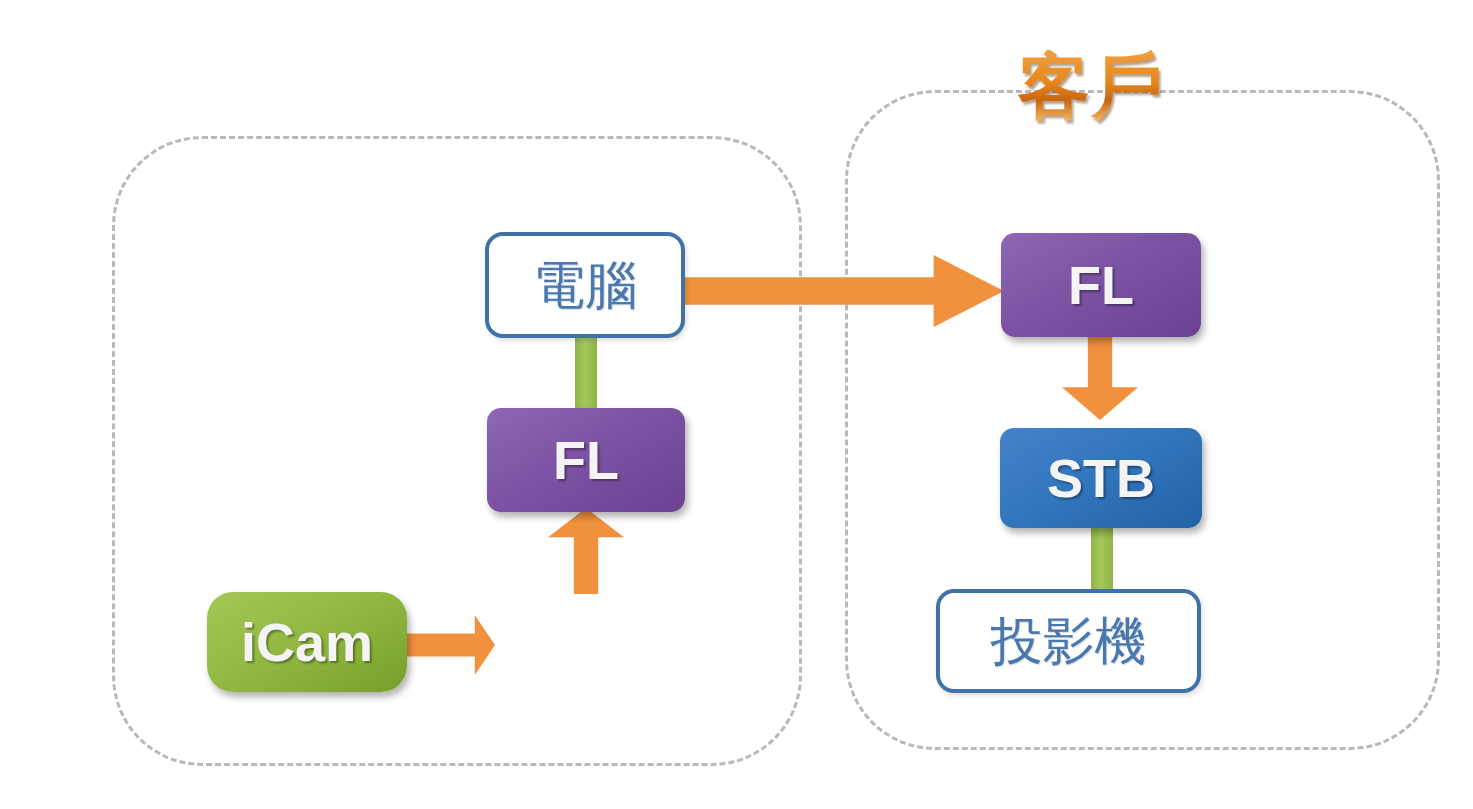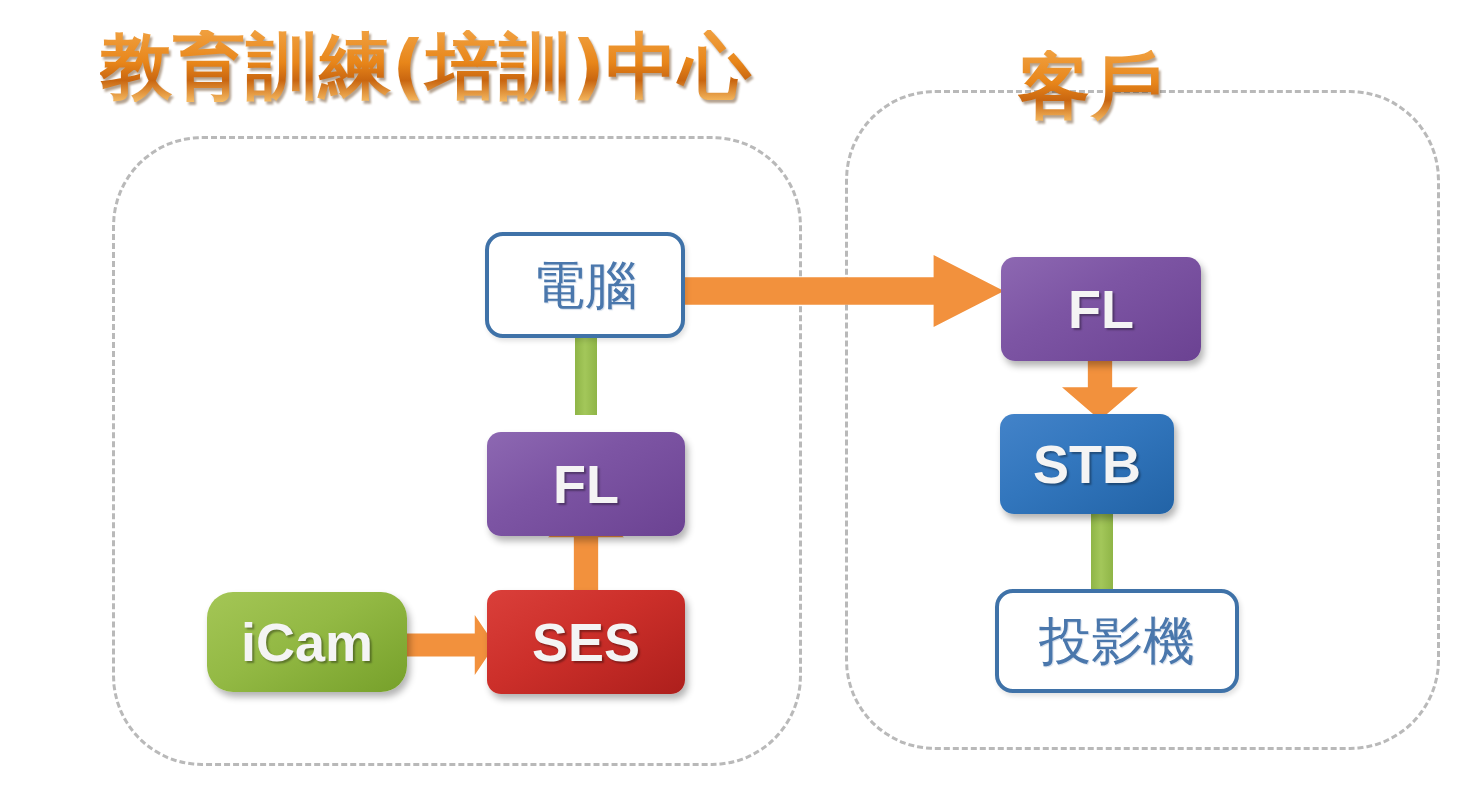--- a/index.html
+++ b/index.html
@@ -71,21 +71,21 @@
   .node.solid {
     box-shadow: 3px 5px 7px rgba(0,0,0,0.30);
   }
   .node.solid .label {
     color: #f4f4f4;
     font-size: 54px;
     text-shadow: 2px 2px 2px rgba(0,0,0,0.35);
     font-family: "Liberation Sans", "DejaVu Sans", sans-serif;
   }
 
-  .fill-purple { background: linear-gradient(150deg, #8d68b2 0%, #7d55a4 40%, #6b4292 100%); margin-top: 24px; }
+  .fill-purple { background: linear-gradient(150deg, #8d68b2 0%, #7d55a4 40%, #6b4292 100%); }
   .fill-red    { background: linear-gradient(150deg, #da3f3a 0%, #cc2f2a 45%, #ad1f1c 100%); }
   .fill-green  { background: linear-gradient(150deg, #a4c656 0%, #93b944 45%, #76a02a 100%); }
   .fill-blue   { background: linear-gradient(150deg, #4383c9 0%, #3276bd 45%, #2263a6 100%); }
 
   
   .node.outline {
     background: #ffffff;
     border: 4px solid #3f72a8;
     border-radius: 18px;
     box-shadow: 2px 3px 5px rgba(0,0,0,0.12);
@@ -97,22 +97,22 @@
     font-family: "DejaVu Sans", "Liberation Sans", sans-serif;
     text-shadow: 1px 1px 1px rgba(120,150,190,0.35);
   }
 
   
   #node-computer  { left: 485px;  top: 232px; width: 200px; height: 106px; }
   #node-fl-left   { left: 487px;  top: 408px; width: 198px; height: 104px; }
   #node-ses       { left: 487px;  top: 590px; width: 198px; height: 104px; }
   #node-icam      { left: 207px;  top: 592px; width: 200px; height: 100px; border-radius: 26px; }
   #node-fl-right  { left: 1001px; top: 233px; width: 200px; height: 104px; }
-  #node-stb       { left: 1000px; top: 414px; width: 174px; height: 100px; }
-  #node-projector { left: 995px;  top: 589px; width: 244px; height: 104px; }
+  #node-stb       { left: 1000px; top: 428px; width: 202px; height: 100px; }
+  #node-projector { left: 936px;  top: 589px; width: 265px; height: 104px; }
 
   
   .conn-green {
     position: absolute;
     background: linear-gradient(90deg, #8fb547 0%, #a3c75a 45%, #8fb547 100%);
     z-index: 2;
   }
   #conn-computer-fl { left: 575px;  top: 333px; width: 22px; height: 82px; }
   #conn-stb-proj    { left: 1091px; top: 508px; width: 22px; height: 86px; }
 
@@ -139,42 +139,38 @@
 </style>
 </head>
 <body>
 
 <div id="canvas">
 
   <div class="zone" id="zone-training"></div>
 
   <div class="zone" id="zone-customer"></div>
 
-  <div class="zone-title" id="title-training">教育訓練(培訓)中心</div>
   <div class="zone-title" id="title-customer">客戶</div>
 
   <div class="conn-green" id="conn-computer-fl"></div>
   <div class="conn-green" id="conn-stb-proj"></div>
 
   <div class="arrow right" id="arrow-computer-flright"></div>
   <div class="arrow right" id="arrow-icam-ses"></div>
   <div class="arrow up" id="arrow-ses-fl"></div>
   <div class="arrow down" id="arrow-flright-stb"></div>
 
   <div class="node outline" id="node-computer">
     <span class="label">電腦</span>
   </div>
 
   <div class="node solid fill-purple" id="node-fl-left">
     <span class="label">FL</span>
   </div>
 
-  <div class="node solid fill-red" id="node-ses">
-    <span class="label">SES</span>
-  </div>
 
   <div class="node solid fill-green" id="node-icam">
     <span class="label">iCam</span>
   </div>
 
   <div class="node solid fill-purple" id="node-fl-right">
     <span class="label">FL</span>
   </div>
 
   <div class="node solid fill-blue" id="node-stb">

